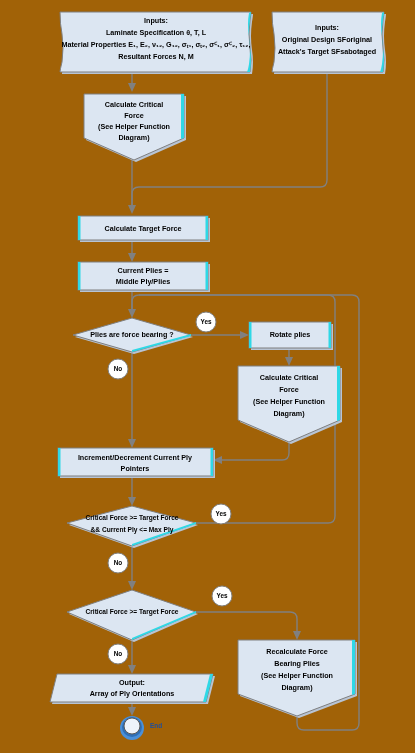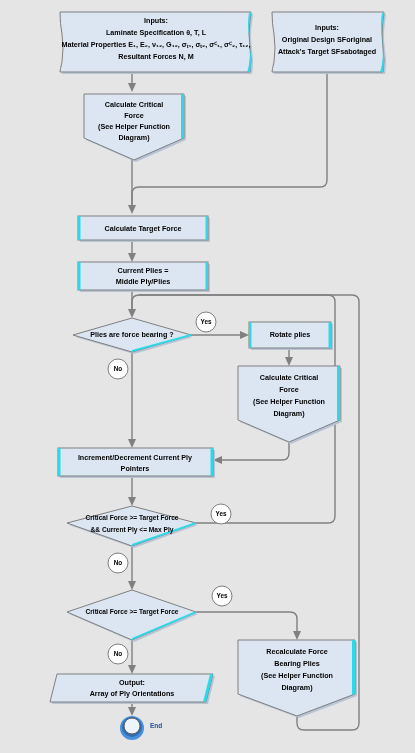--- a/index.html
+++ b/index.html
@@ -10,21 +10,21 @@
   body {
     width: 415px;
     height: 753px;
     overflow: hidden;
     font-family: "Liberation Sans", sans-serif;
   }
   #flowchart-root {
     position: relative;
     width: 415px;
     height: 753px;
-    background: #e5e5e5;
+    background: #a16207;
   }
   svg.fc {
     position: absolute;
     top: 0;
     left: 0;
     width: 415px;
     height: 753px;
   }
   .node-fill {
     fill: #dce6f2;

